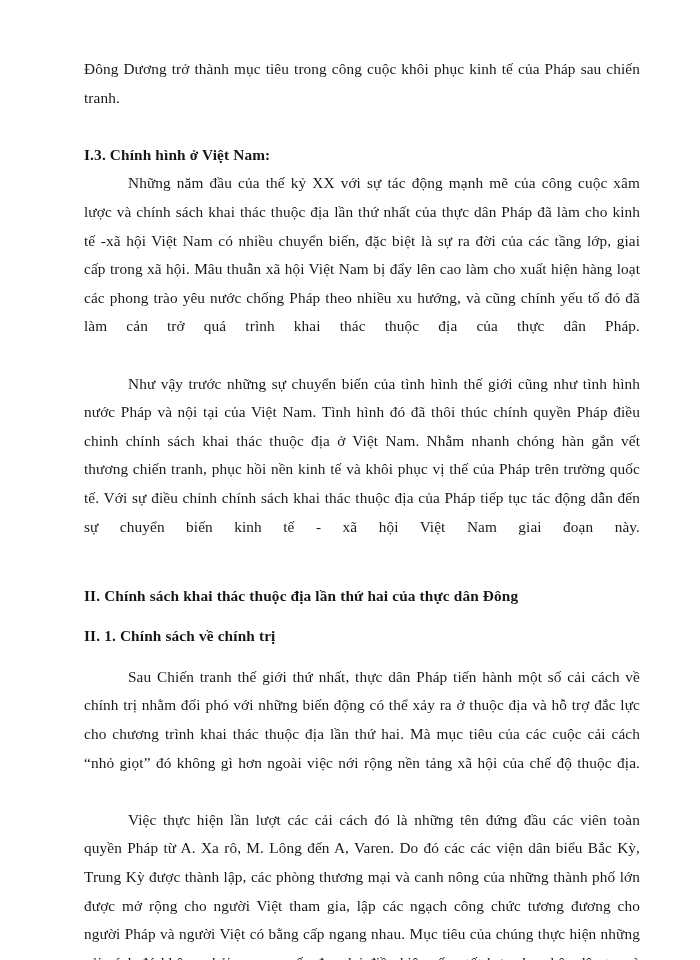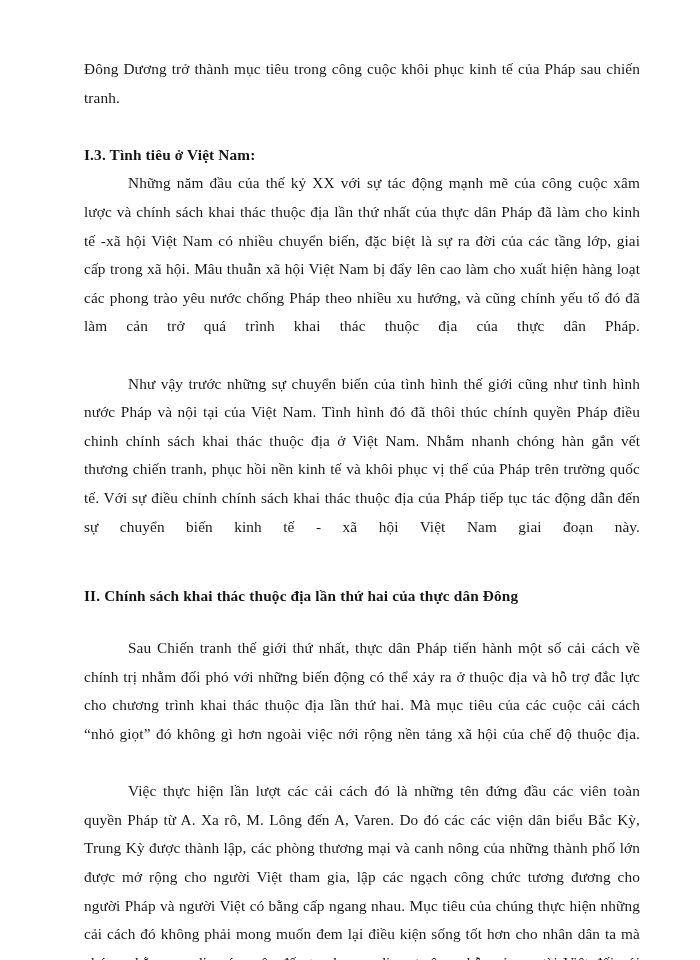--- a/index.html
+++ b/index.html
@@ -66,32 +66,33 @@
   }
 </style>
 </head>
 <body>
 
 <div class="page">
   <div class="doc-body">
 
     <p class="para cont">Đông Dương trở thành mục tiêu trong công cuộc khôi phục kinh tế của Pháp sau chiến tranh.</p>
 
-    <h2 class="heading">I.3. Tình tiêu ở Việt Nam:</h2>
+    <h2 class="heading">I.3. Chính hình ở Việt Nam:</h2>
 
     <p class="para indent">Những năm đầu của thế kỷ XX với sự tác động mạnh mẽ của công cuộc xâm lược và chính sách khai thác thuộc địa lần thứ nhất của thực dân Pháp đã làm cho kinh tế -xã hội Việt Nam có nhiều chuyển biến, đặc biệt là sự ra đời của các tầng lớp, giai cấp trong xã hội. Mâu thuẫn xã hội Việt Nam bị đẩy lên cao làm cho xuất hiện hàng loạt các phong trào yêu nước chống Pháp theo nhiều xu hướng, và cũng chính yếu tố đó đã làm cản trở quá trình khai thác thuộc địa của thực dân Pháp.</p>
 
     <p class="para indent">Như vậy trước những sự chuyển biến của tình hình thế giới cũng như tình hình nước Pháp và nội tại của Việt Nam. Tình hình đó đã thôi thúc chính quyền Pháp điều chinh chính sách khai thác thuộc địa ở Việt Nam. Nhằm nhanh chóng hàn gắn vết thương chiến tranh, phục hồi nền kinh tế và khôi phục vị thế của Pháp trên trường quốc tế. Với sự điều chỉnh chính sách khai thác thuộc địa của Pháp tiếp tục tác động dẫn đến sự chuyển biến kinh tế - xã hội Việt Nam giai đoạn này.</p>
 
     <div class="spacer-md"></div>
 
     <h2 class="heading">II. Chính sách khai thác thuộc địa lần thứ hai của thực dân Đông</h2>
 
     <div class="spacer-md"></div>
 
+    <h2 class="heading">II. 1. Chính sách về chính trị</h2>
 
     <div class="spacer-md"></div>
 
     <p class="para indent">Sau Chiến tranh thế giới thứ nhất, thực dân Pháp tiến hành một số cải cách về chính trị nhằm đối phó với những biến động có thể xảy ra ở thuộc địa và hỗ trợ đắc lực cho chương trình khai thác thuộc địa lần thứ hai. Mà mục tiêu của các cuộc cải cách “nhỏ giọt” đó không gì hơn ngoài việc nới rộng nền tảng xã hội của chế độ thuộc địa.</p>
 
     <p class="para indent">Việc thực hiện lần lượt các cải cách đó là những tên đứng đầu các viên toàn quyền Pháp từ A. Xa rô, M. Lông đến A, Varen. Do đó các các viện dân biểu Bắc Kỳ, Trung Kỳ được thành lập, các phòng thương mại và canh nông của những thành phố lớn được mở rộng cho người Việt tham gia, lập các ngạch công chức tương đương cho người Pháp và người Việt có bằng cấp ngang nhau. Mục tiêu của chúng thực hiện những cải cách đó không phải mong muốn đem lại điều kiện sống tốt hơn cho nhân dân ta mà chúng nhằm xoa dịu các cuộc đấu tranh, xoa dịu sự công phẫn của người Việt đối với chế độ thuộc địa của thực dân Pháp ở Đông Dương.</p>
 
   </div>
 </div>
 

